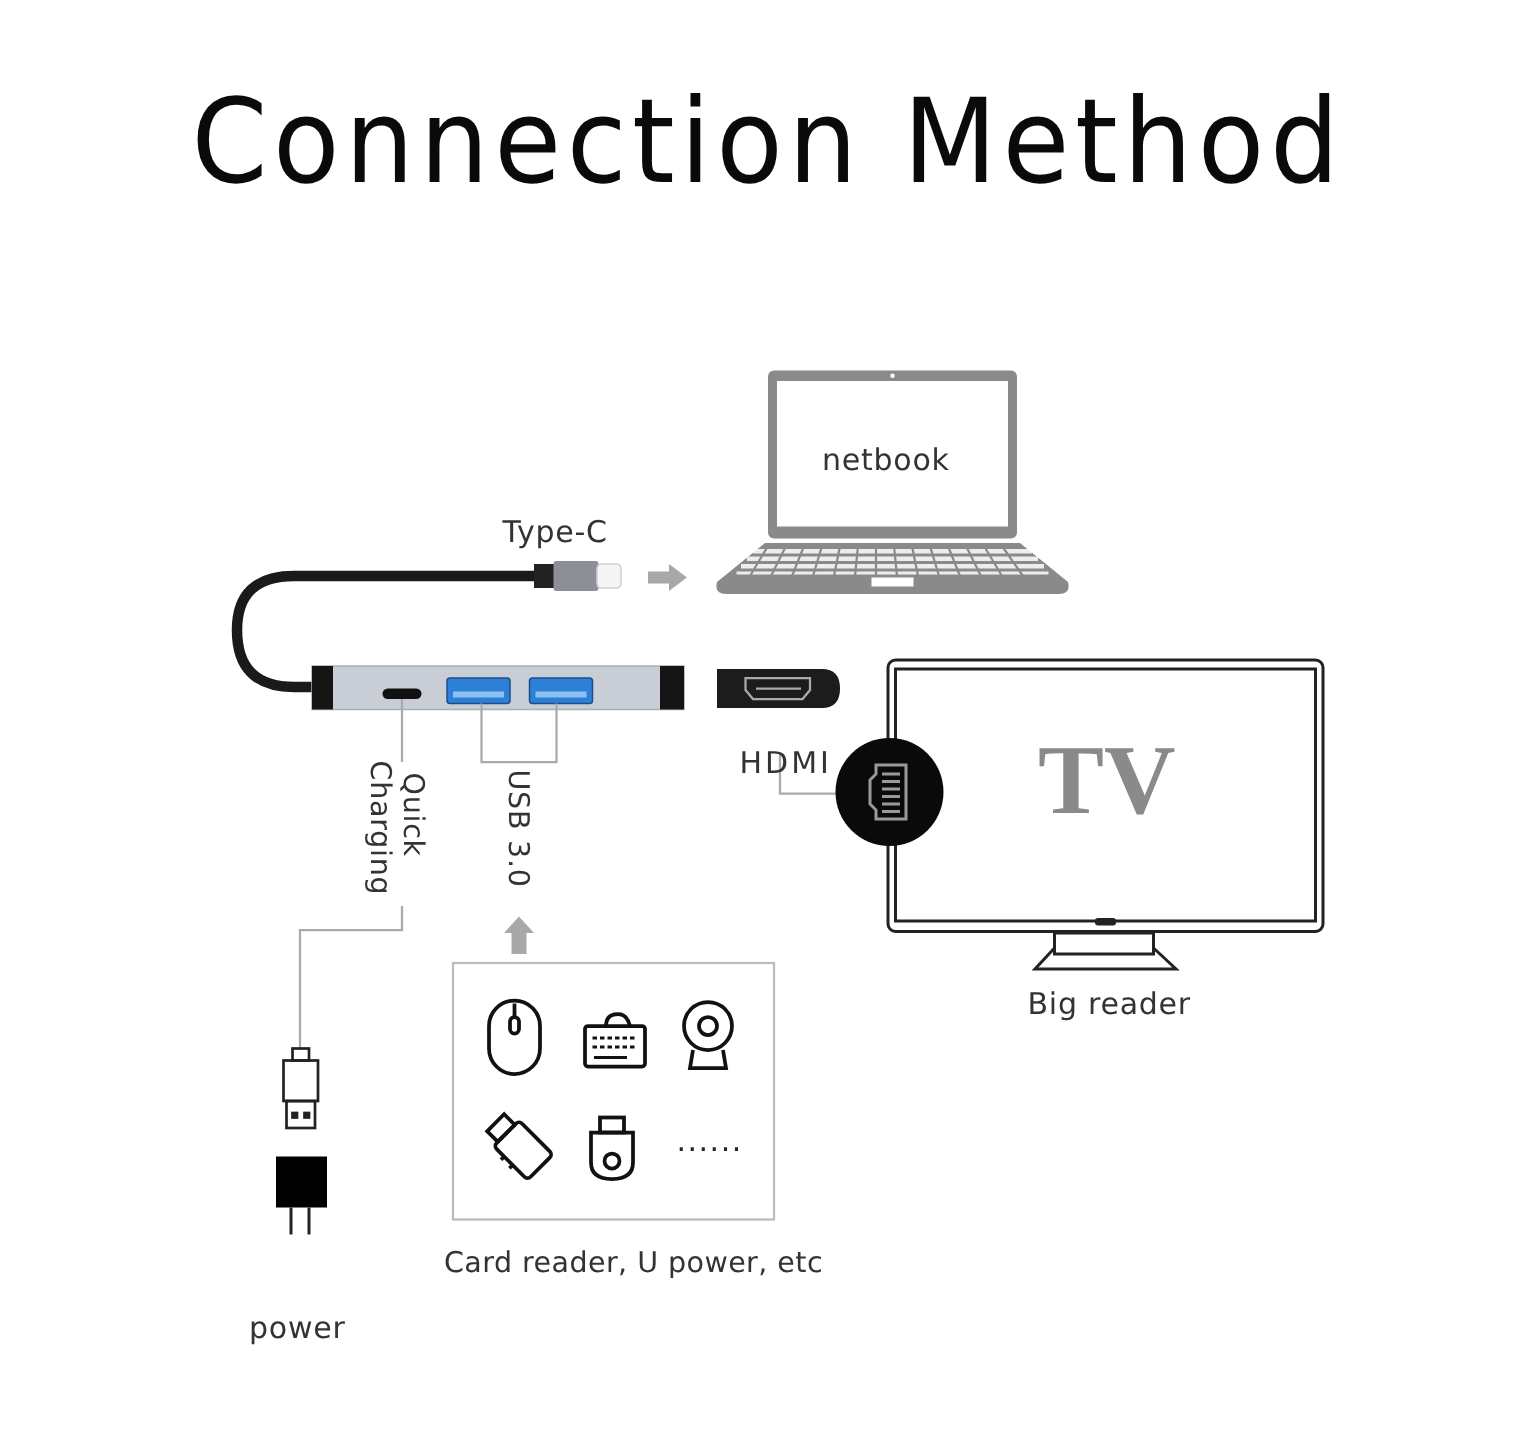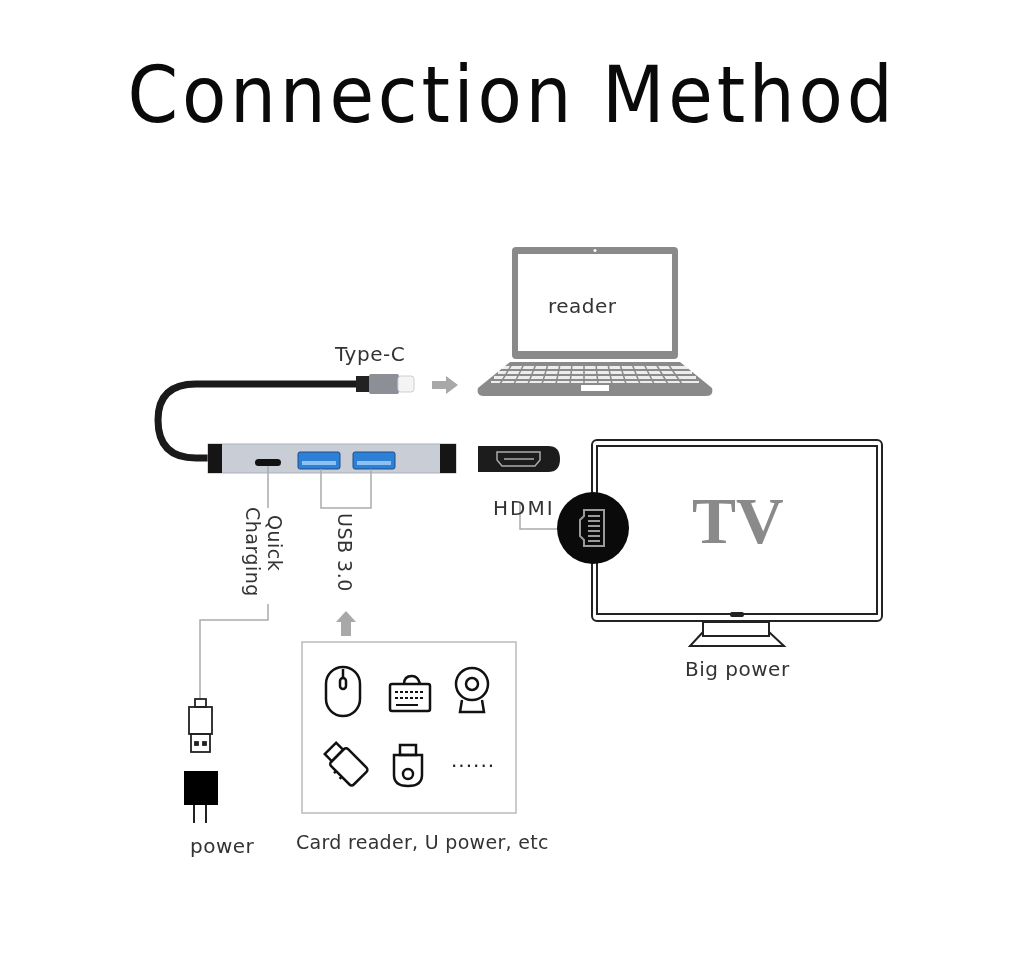--- a/index.html
+++ b/index.html
@@ -154,28 +154,28 @@
     <rect x="203" y="742" width="3" height="3" fill="#222"></rect>
   </g>
   <g>
     <rect x="184" y="771" width="34" height="34" fill="#000"></rect>
     <line x1="194" y1="805" x2="194" y2="823" stroke="#222" stroke-width="2"></line>
     <line x1="206" y1="805" x2="206" y2="823" stroke="#222" stroke-width="2"></line>
   </g>
 </svg>
 
 <div class="lbl" style="left:335px; top:342px;">Type-C</div>
-<div class="lbl" style="left:548px; top:294px;">reader</div>
+<div class="lbl" style="left:548px; top:294px;">netbook</div>
 <div class="lbl" style="left:493px; top:496px; letter-spacing:2px;">HDMI</div>
 <div class="tv-text" style="left:692px; top:483px;font-family:Liberation Serif, serif;">TV</div>
-<div class="lbl" style="left:685px; top:657px;">Big power</div>
+<div class="lbl" style="left:685px; top:657px;">Big reader</div>
 
 <div class="vlbl" style="left:286px; top:515px;">Quick</div>
 <div class="vlbl" style="left:265px; top:507px;"></div>
 <div class="vlbl" style="left:264px; top:507px;">Charging</div>
 <div class="vlbl" style="left:356px; top:513px;">USB 3.0</div>
 
 <div class="lbl" style="left:451px; top:748px; color:#222; letter-spacing:1px;">......</div>
 
-<div class="lbl" style="left:166px; top:834px;margin-left:24px;">power</div>
+<div class="lbl" style="left:166px; top:873px;">power</div>
 <div class="caption" style="left:296px; top:830px;">
   <div>Card reader, U power, etc</div>
 </div>
 
 </body></html>

